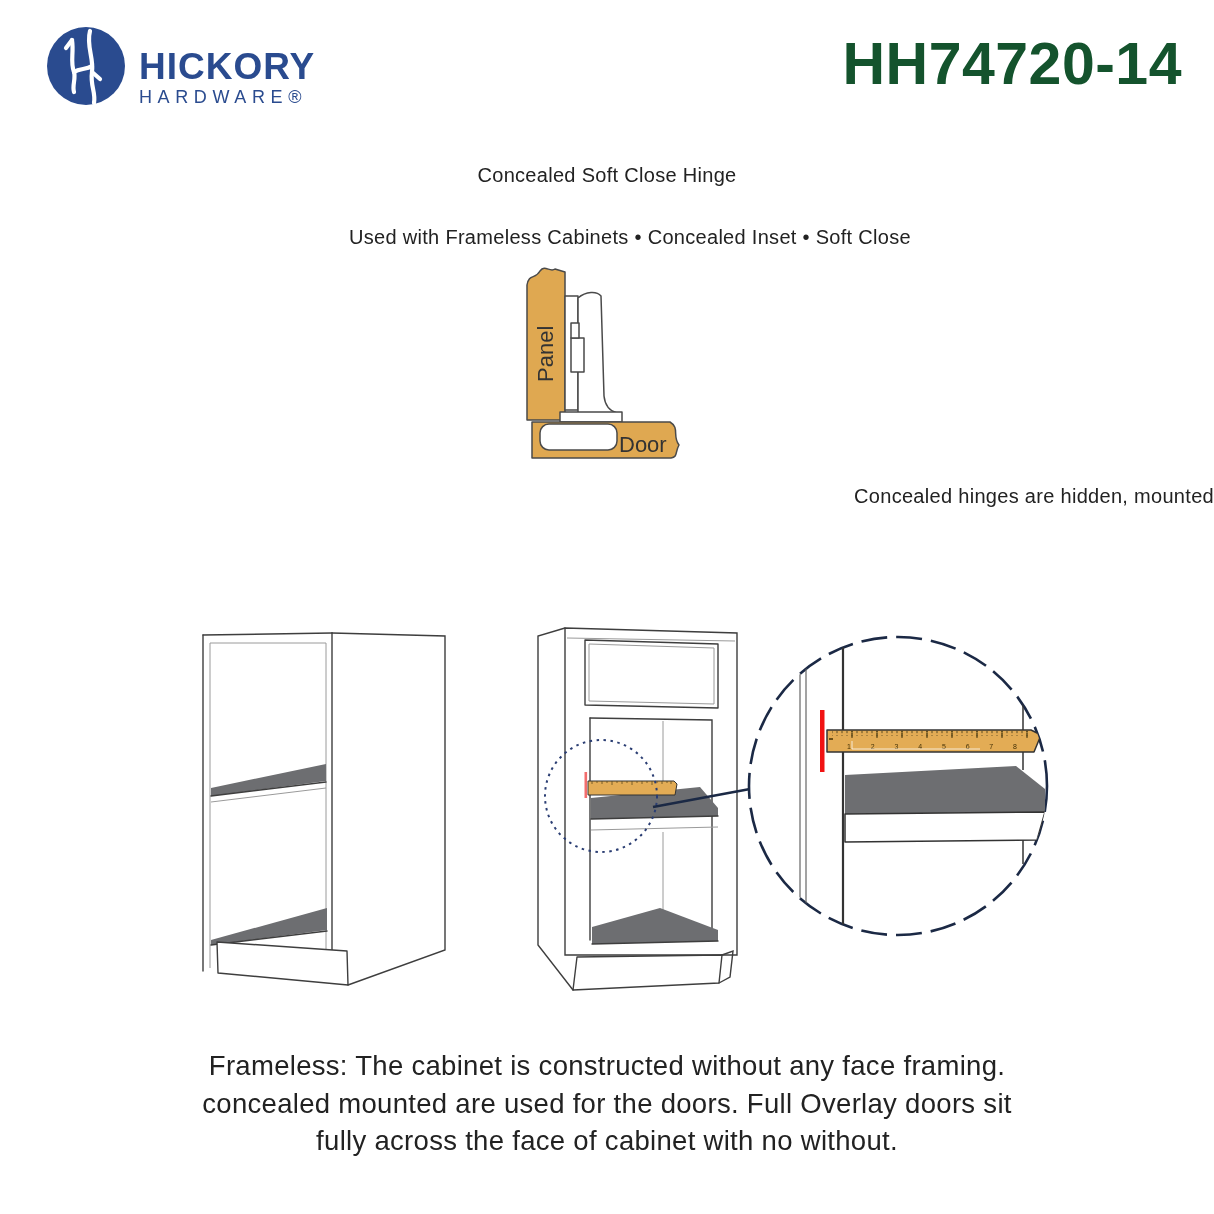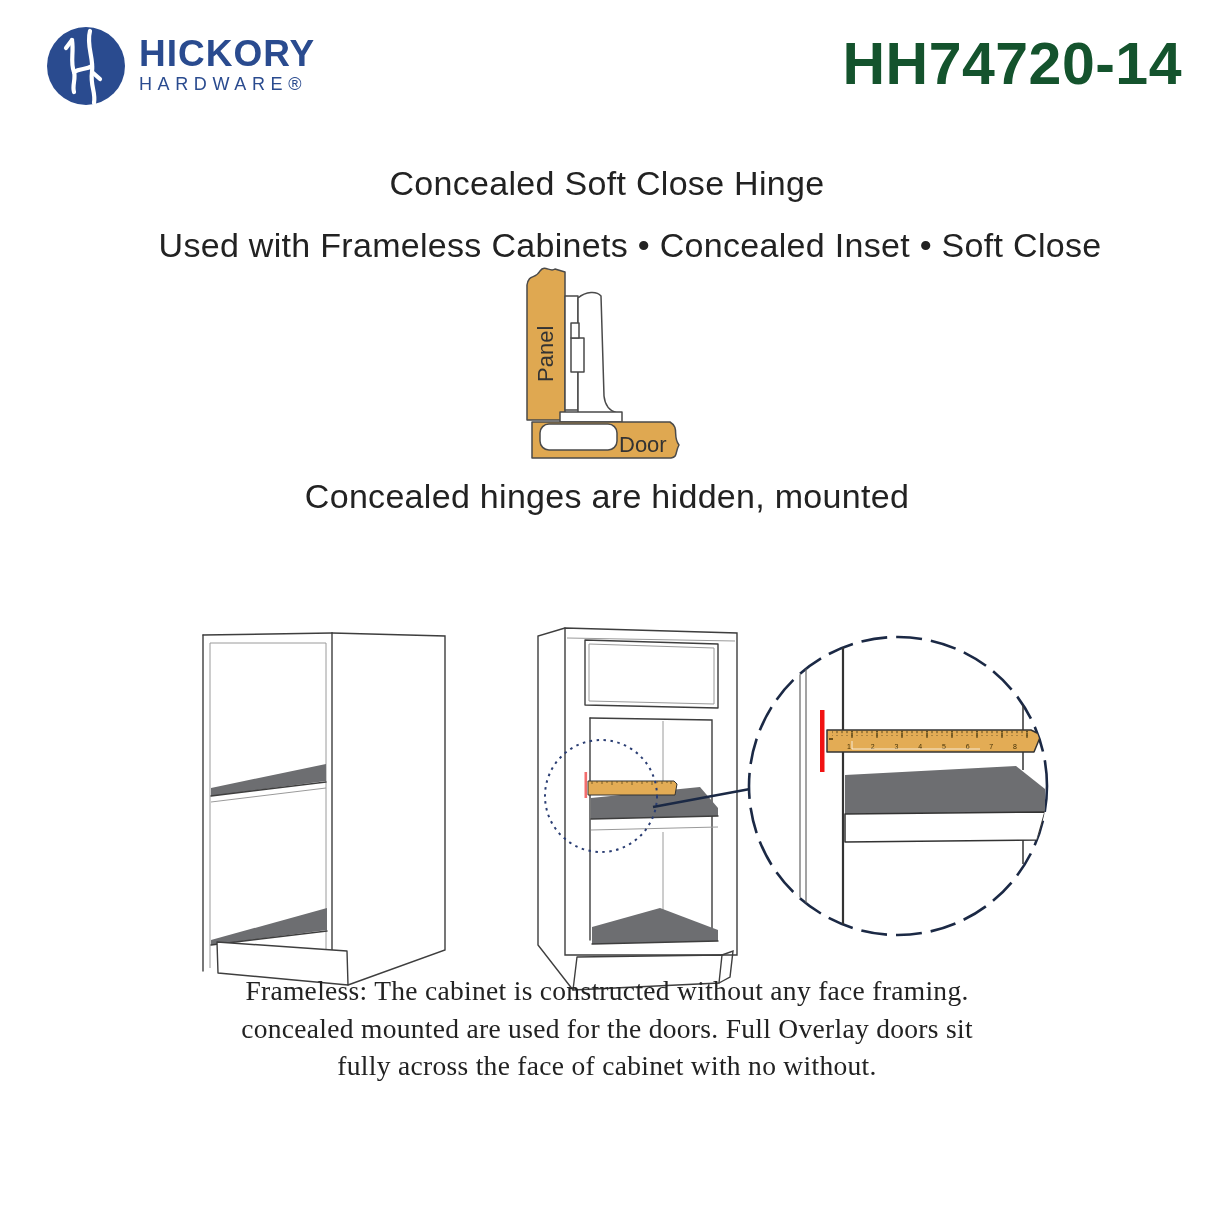--- a/index.html
+++ b/index.html
@@ -3,32 +3,32 @@
 <meta charset="utf-8">
 <style>
   html,body{margin:0;padding:0;}
   body{
     width:1214px;height:1214px;position:relative;background:#ffffff;
     font-family:"Liberation Sans", sans-serif;overflow:hidden;
     color:#1f1f1f;
   }
   .abs{position:absolute;}
   
-  .logo{left:46px;top:26px;display:flex;align-items:flex-start;}
+  .logo{left:46px;top:26px;display:flex;align-items:flex-end;}
   .brand-text{margin-left:13px;padding-top:9px;line-height:1;}
   .brand-line1{font-size:37px;font-weight:700;letter-spacing:1px;color:var(--brand-navy);}
   .brand-line2{font-size:18px;font-weight:400;letter-spacing:5.6px;color:var(--brand-navy);margin-top:3px;}
   .part-number{right:32px;top:30px;font-size:59px;font-weight:800;letter-spacing:0.5px;color:#14532d;
     font-stretch:condensed;}
   
-  .center-text{left:0;width:1214px;text-align:center;font-size:34px;letter-spacing:0.3px;color:#222;}
+  .center-text{left:0;width:1214px;text-align:center;font-size:20px;letter-spacing:0.3px;color:#222;}
   .intro-title{top:164px;}
   .intro-subtitle{top:226px;padding-left:23px;}
-  .caption{top:476px;line-height:40px;}
-  .description{top:972px;line-height:37.5px;font-size:27.5px;font-family:Liberation Serif, serif;}
+  .caption{top:476px;line-height:40px;text-align:right;}
+  .description{top:1047px;line-height:37.5px;font-size:27.5px;}
   
   svg text{font-family:"Liberation Sans", sans-serif;}
   .wood{fill:var(--wood-tan);stroke:#4a4a4a;stroke-width:1.5;stroke-linejoin:round;}
   .metal{fill:#ffffff;stroke:#4a4a4a;stroke-width:1.5;stroke-linejoin:round;}
   .shelf{fill:var(--shelf-gray);stroke:none;}
   .ln{stroke:#3e3e3e;stroke-width:1.4;fill:none;stroke-linecap:round;}
   .lnlight{stroke:#9a9a9a;stroke-width:1;fill:none;}
   .face{fill:#ffffff;stroke:#3e3e3e;stroke-width:1.4;stroke-linejoin:round;}
   .figlabel{font-size:22px;fill:#333;}
 </style>

